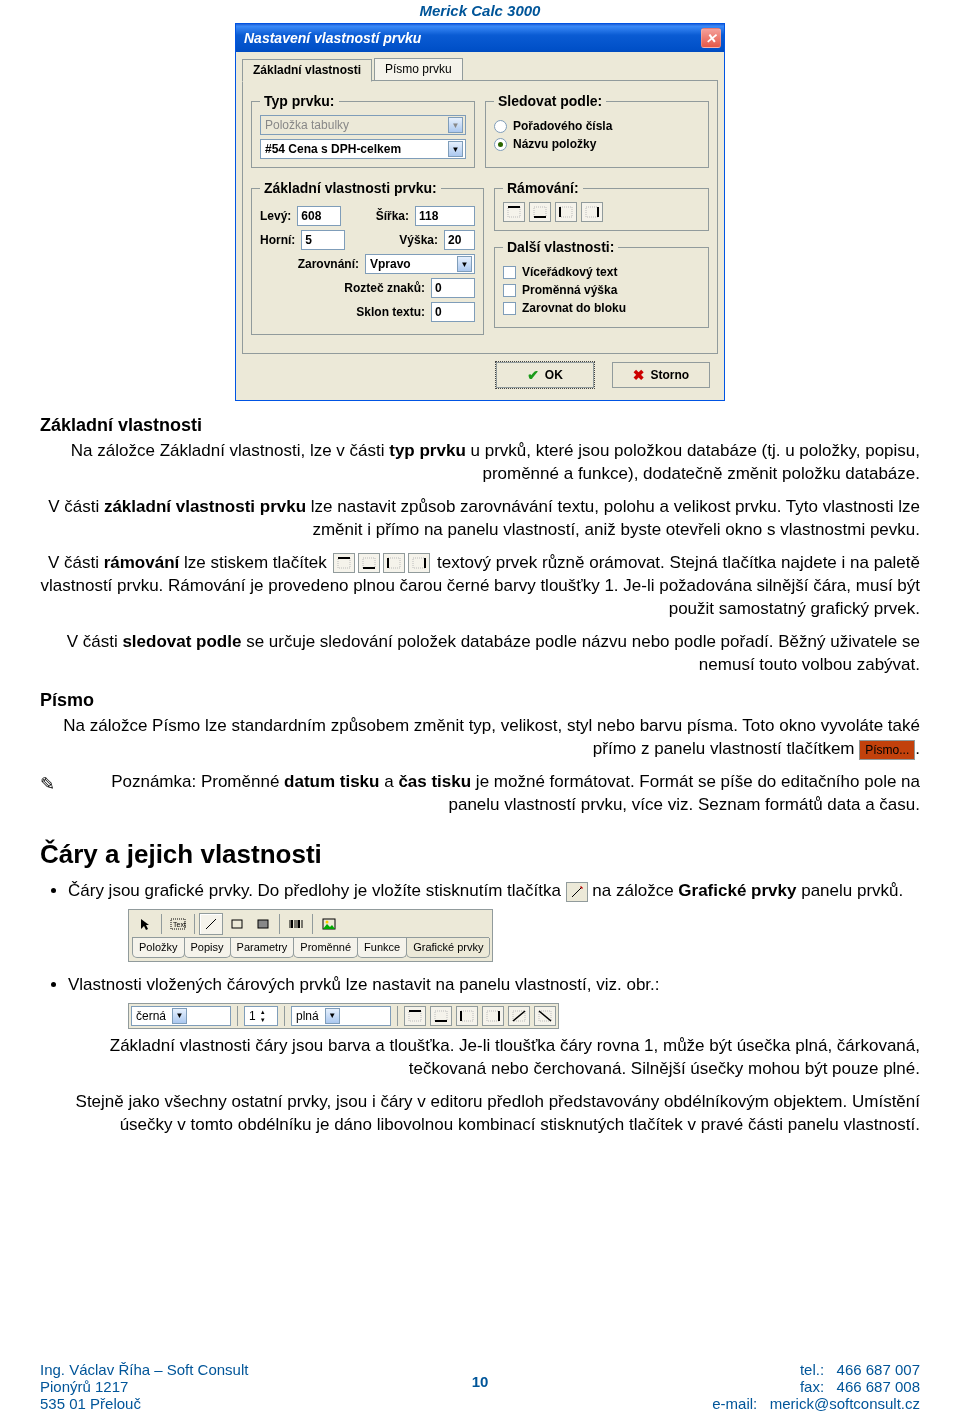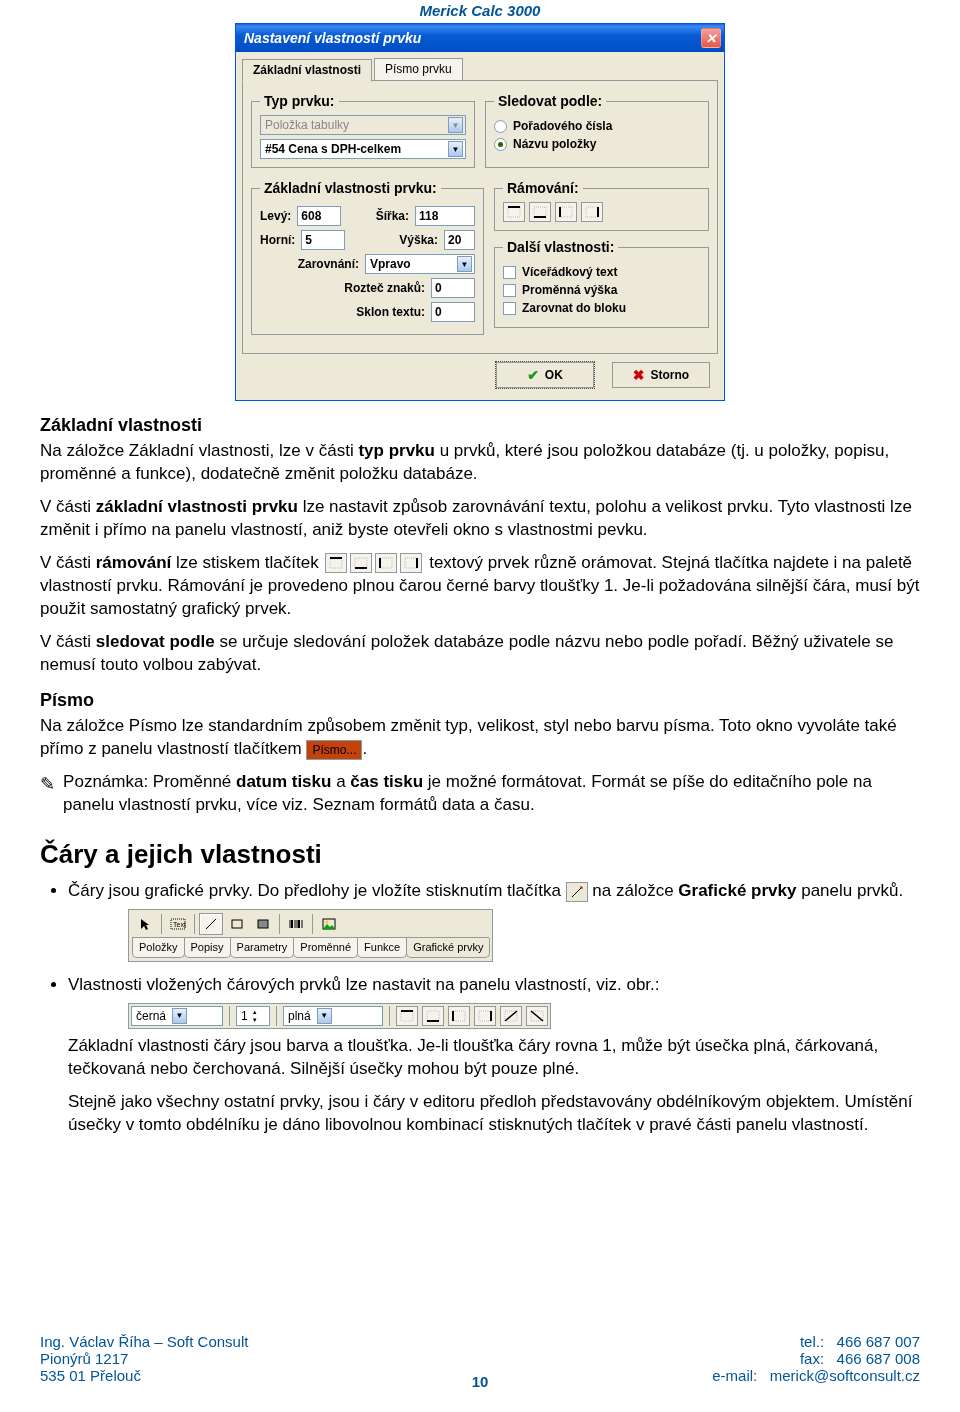--- a/index.html
+++ b/index.html
@@ -44,21 +44,21 @@
 
   .dlg-buttons { display:flex; justify-content:flex-end; gap:18px; padding: 8px 8px 6px 0; }
   .dlg-btn { width:98px; height:26px; border:1px solid #919b9c; background:#ece9d8; display:flex; align-items:center; justify-content:center; gap:6px; font-size:12px; font-weight:bold; cursor:pointer; }
   .dlg-btn.ok { outline: 1px dotted #444; }
   .check-icon { color:#1a9a1a; font-weight:bold; font-size:14px; }
   .x-icon { color:#c00; font-weight:bold; font-size:14px; }
 
   
   .doc h3 { font-size:18px; font-weight:bold; margin: 14px 0 4px 0; }
   .doc h2 { font-size:26px; font-weight:bold; margin: 22px 0 10px 0; }
-  .doc p { margin: 4px 0 10px 0; line-height:1.35; }
+  .doc p { margin: 4px 0 10px 0; line-height:1.35;text-align:right; }
   .doc ul { list-style: disc; padding-left: 28px; margin: 6px 0 12px 0; }
   .doc ul li { margin: 4px 0 12px 0; line-height:1.35; }
   .inline-img { display:inline-flex; vertical-align:middle; gap:3px; margin:0 2px; }
   .inline-btn { display:inline-flex; align-items:center; justify-content:center; width:22px; height:20px; border:1px solid #919b9c; background:#ece9d8; vertical-align:middle; }
   .pismo-btn { display:inline-flex; align-items:center; height:20px; padding:0 5px; border:1px solid #919b9c; background:#c2410c; font-size:12px; font-family:Tahoma,sans-serif; vertical-align:middle; }
   .note-row { display:flex; gap:8px; align-items:flex-start; }
   .hand-icon { font-size:18px; margin-top:2px; }
 
   
   .tbwrap { margin: 6px 0 6px 60px; }
@@ -71,21 +71,21 @@
   .tabstrip-bottom .btab { border:1px solid #919b9c; border-top:none; padding:2px 6px; font-size:11px; background:#f5f3eb; border-radius: 0 0 5px 5px; margin-right:-1px; }
   .tabstrip-bottom .btab:first-child { border-left:1px solid #919b9c; }
   .tabstrip-bottom .btab.active { background:#ece9d8; }
   
   .proptool { display:inline-flex; align-items:center; border:1px solid #919b9c; background:#ece9d8; padding:2px; gap:4px; font-family:Tahoma,sans-serif; font-size:12px; }
   .proptool .sel { height:20px; border:1px solid #7f9db9; background:#fff; display:flex; align-items:center; padding:0 2px 0 4px; }
   .proptool .sel .arrow { width:15px; height:16px; background:linear-gradient(to bottom,#e6f0fd,#abc8ef); border:1px solid #7f9db9; display:flex; align-items:center; justify-content:center; font-size:8px; margin-left:6px; }
   .proptool .sp { width:1px; height:20px; background:#919b9c; margin:0 2px; }
 
   
-  .footer { position:absolute; left:40px; right:40px; bottom:28px; font-size:15px; color:#005599; }
+  .footer { position:absolute; left:40px; right:40px; bottom:0; font-size:15px; color:#005599; }
   .footer-row { display:flex; justify-content:space-between; }
   .page-num { position:absolute; left:0; right:0; text-align:center; font-weight:bold; bottom: 22px; color:#005599; font-size:15px; }
 </style>
 </head>
 <body>
 
 <div class="page">
 
   <div class="header-title">Merick Calc 3000</div>
 
@@ -357,21 +357,21 @@
               <span class="btab active">Grafické prvky</span>
             </div>
           </div>
         </div>
       </li>
 
       <li>
         <span>Vlastnosti vložených čárových prvků lze nastavit na panelu vlastností, viz. obr.:</span>
         <div class="tbwrap">
           <div class="proptool">
-            <div class="sel" style="width:92px">
+            <div class="sel" style="width:100px">
                 <span>černá</span>
                 <span class="arrow">▼</span>
               </div>
             <div class="sp"></div>
             <div class="sel" style="width:34px">
                 <span>1</span>
                 <span style="display:flex;flex-direction:column;margin-left:4px">
                   <span style="font-size:6px">▲</span>
                   <span style="font-size:6px">▼</span>
                 </span>

